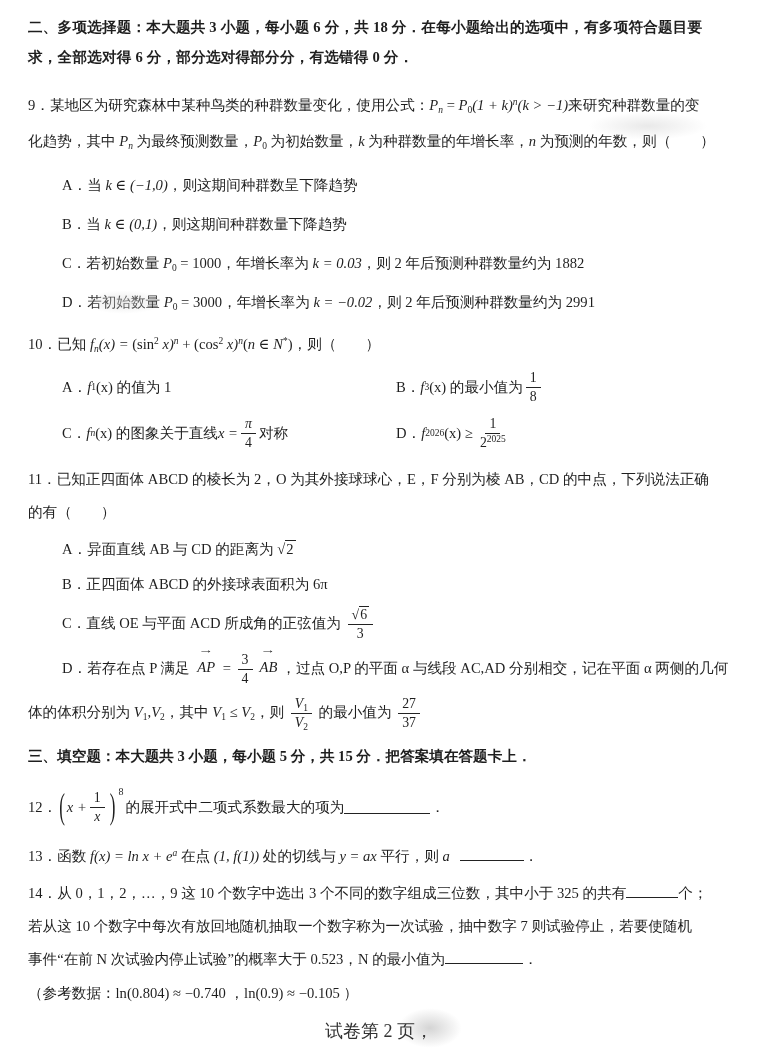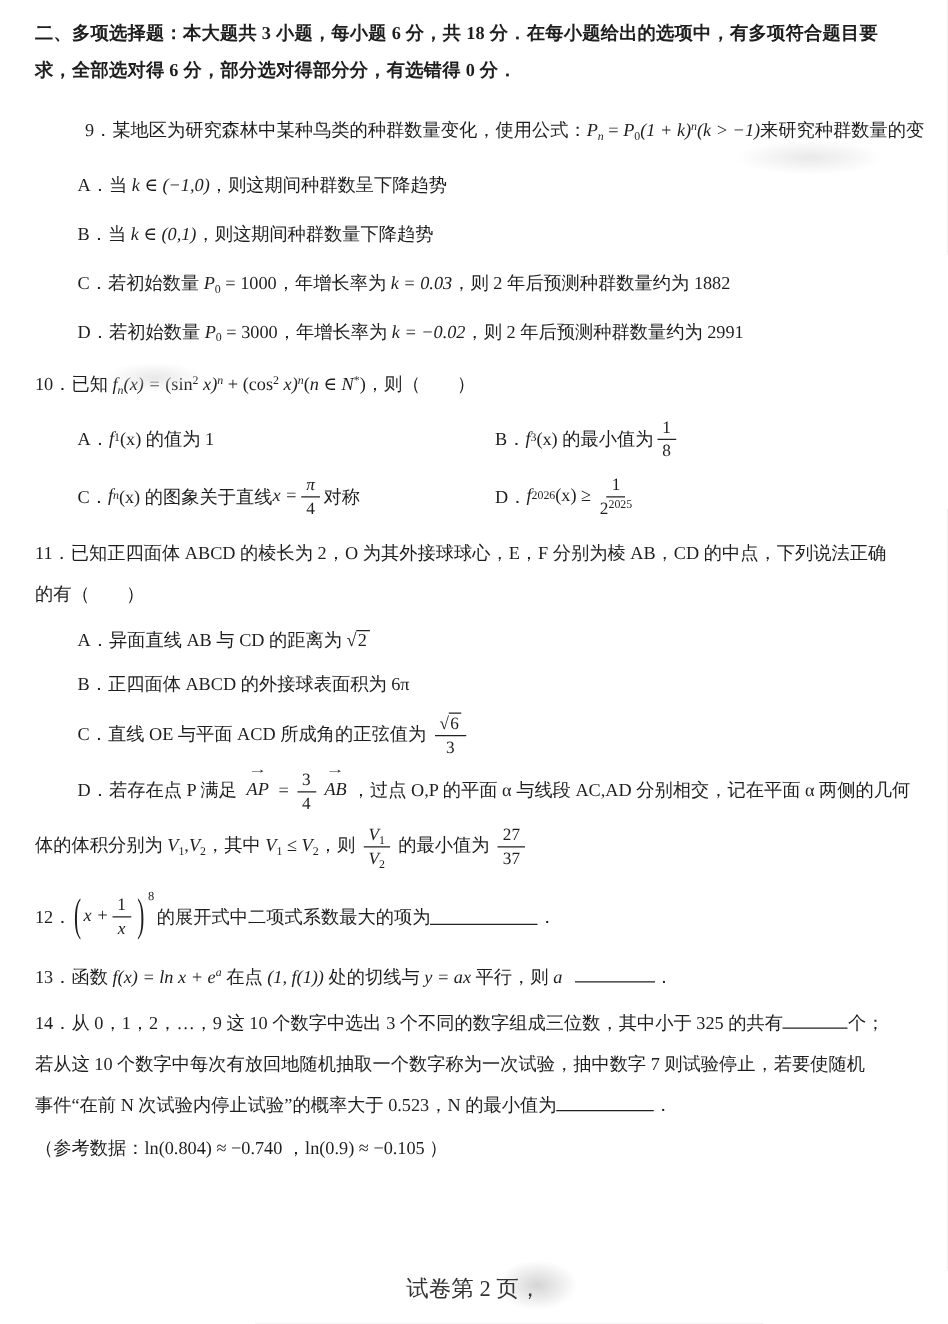--- a/index.html
+++ b/index.html
@@ -14,21 +14,21 @@
     box-sizing:border-box;
     padding:12px 20px 0 28px;
     overflow:hidden;
   }
   p{margin:0;}
   .ln{white-space:nowrap;}
   .hdr{font-weight:700;line-height:30px;letter-spacing:0.2px;}
   .it{font-style:italic;}
   sub{font-size:9.5px;line-height:0;vertical-align:-3px;}
   sup{font-size:9.5px;line-height:0;vertical-align:5px;}
-  .q9-l1{margin-top:15px;line-height:36px;margin-left:40px;}
+  .q9-l1{margin-top:15px;line-height:36px;}
   .q9-l2{line-height:36px;}
   .q9-opts{margin-top:14px;}
   .opt{line-height:25px;margin:0 0 14px 34px;}
   .o11{margin-bottom:10px;}
   .q10-stem{line-height:30px;margin-top:0;}
   .optgrid{display:grid;grid-template-columns:334px 1fr;row-gap:2px;margin:6px 0 6px 34px;align-items:center;}
   .optcell{display:flex;align-items:center;min-height:44px;white-space:nowrap;}
   .q11-l1{margin-top:8px;line-height:33px;}
   .q11-l2{line-height:33px;}
   .q11-opts{margin-top:8px;}
@@ -63,20 +63,21 @@
 </style>
 </head>
 <body>
 
 <div class="page">
 
   <p class="hdr ln">二、多项选择题：本大题共 3 小题，每小题 6 分，共 18 分．在每小题给出的选项中，有多项符合题目要</p>
   <p class="hdr ln">求，全部选对得 6 分，部分选对得部分分，有选错得 0 分．</p>
 
   <p class="q9-l1 ln"><span>9．某地区为研究森林中某种鸟类的种群数量变化，使用公式：</span><span class="it">P</span><sub class="it">n</sub><span> = </span><span class="it">P</span><sub>0</sub><span class="it">(1 + k)</span><sup class="it">n</sup><span class="it">(k &gt; −1)</span><span>来研究种群数量的变</span></p>
+  <p class="q9-l2 ln"><span>化趋势，其中 </span><span class="it">P</span><sub class="it">n</sub><span> 为最终预测数量，</span><span class="it">P</span><sub>0</sub><span> 为初始数量，</span><span class="it">k</span><span> 为种群数量的年增长率，</span><span class="it">n</span><span> 为预测的年数，则（　　）</span></p>
 
   <div class="q9-opts">
     <p class="opt ln"><span>A．当 </span><span class="it">k ∈ (−1,0)</span><span>，则这期间种群数呈下降趋势</span></p>
     <p class="opt ln"><span>B．当 </span><span class="it">k ∈ (0,1)</span><span>，则这期间种群数量下降趋势</span></p>
     <p class="opt ln"><span>C．若初始数量 </span><span class="it">P</span><sub>0</sub><span> = 1000</span><span>，年增长率为 </span><span class="it">k = 0.03</span><span>，则 2 年后预测种群数量约为 1882</span></p>
     <p class="opt ln"><span>D．若初始数量 </span><span class="it">P</span><sub>0</sub><span> = 3000</span><span>，年增长率为 </span><span class="it">k = −0.02</span><span>，则 2 年后预测种群数量约为 2991</span></p>
   </div>
 
   <p class="q10-stem ln"><span>10．已知 </span><span class="it">f</span><sub class="it">n</sub><span class="it">(x) = </span><span>(sin</span><sup>2</sup><span class="it"> x)</span><sup class="it">n</sup><span> + </span><span>(cos</span><sup>2</sup><span class="it"> x)</span><sup class="it">n</sup><span>(</span><span class="it">n</span><span> ∈ </span><span class="it">N</span><sup>*</sup><span>)</span><span>，则（　　）</span></p>
 
@@ -137,20 +138,21 @@
         </span><span class="vec"><span class="arr">→</span><span>AB</span></span><span>，过点 O,P 的平面 α 与线段 AC,AD 分别相交，记在平面 α 两侧的几何</span></p>
     <p class="d2"><span>体的体积分别为 </span><span class="it">V</span><sub>1</sub><span>,</span><span class="it">V</span><sub>2</sub><span>，其中 </span><span class="it">V</span><sub>1</sub><span> ≤ </span><span class="it">V</span><sub>2</sub><span>，则 </span><span class="frac">
           <span class="num"><span class="it">V</span><sub>1</sub></span>
           <span class="den"><span class="it">V</span><sub>2</sub></span>
         </span><span> 的最小值为 </span><span class="frac">
           <span class="num">27</span>
           <span class="den">37</span>
         </span></p>
   </div>
 
+  <p class="sec3 ln">三、填空题：本大题共 3 小题，每小题 5 分，共 15 分．把答案填在答题卡上．</p>
 
   <div class="fx-line">
       <span>12．</span>
       <span class="bigp">(</span>
       <span class="it">x + </span>
       <span class="frac">
         <span class="num">1</span>
         <span class="den it">x</span>
       </span>
       <span class="bigp">)</span>

